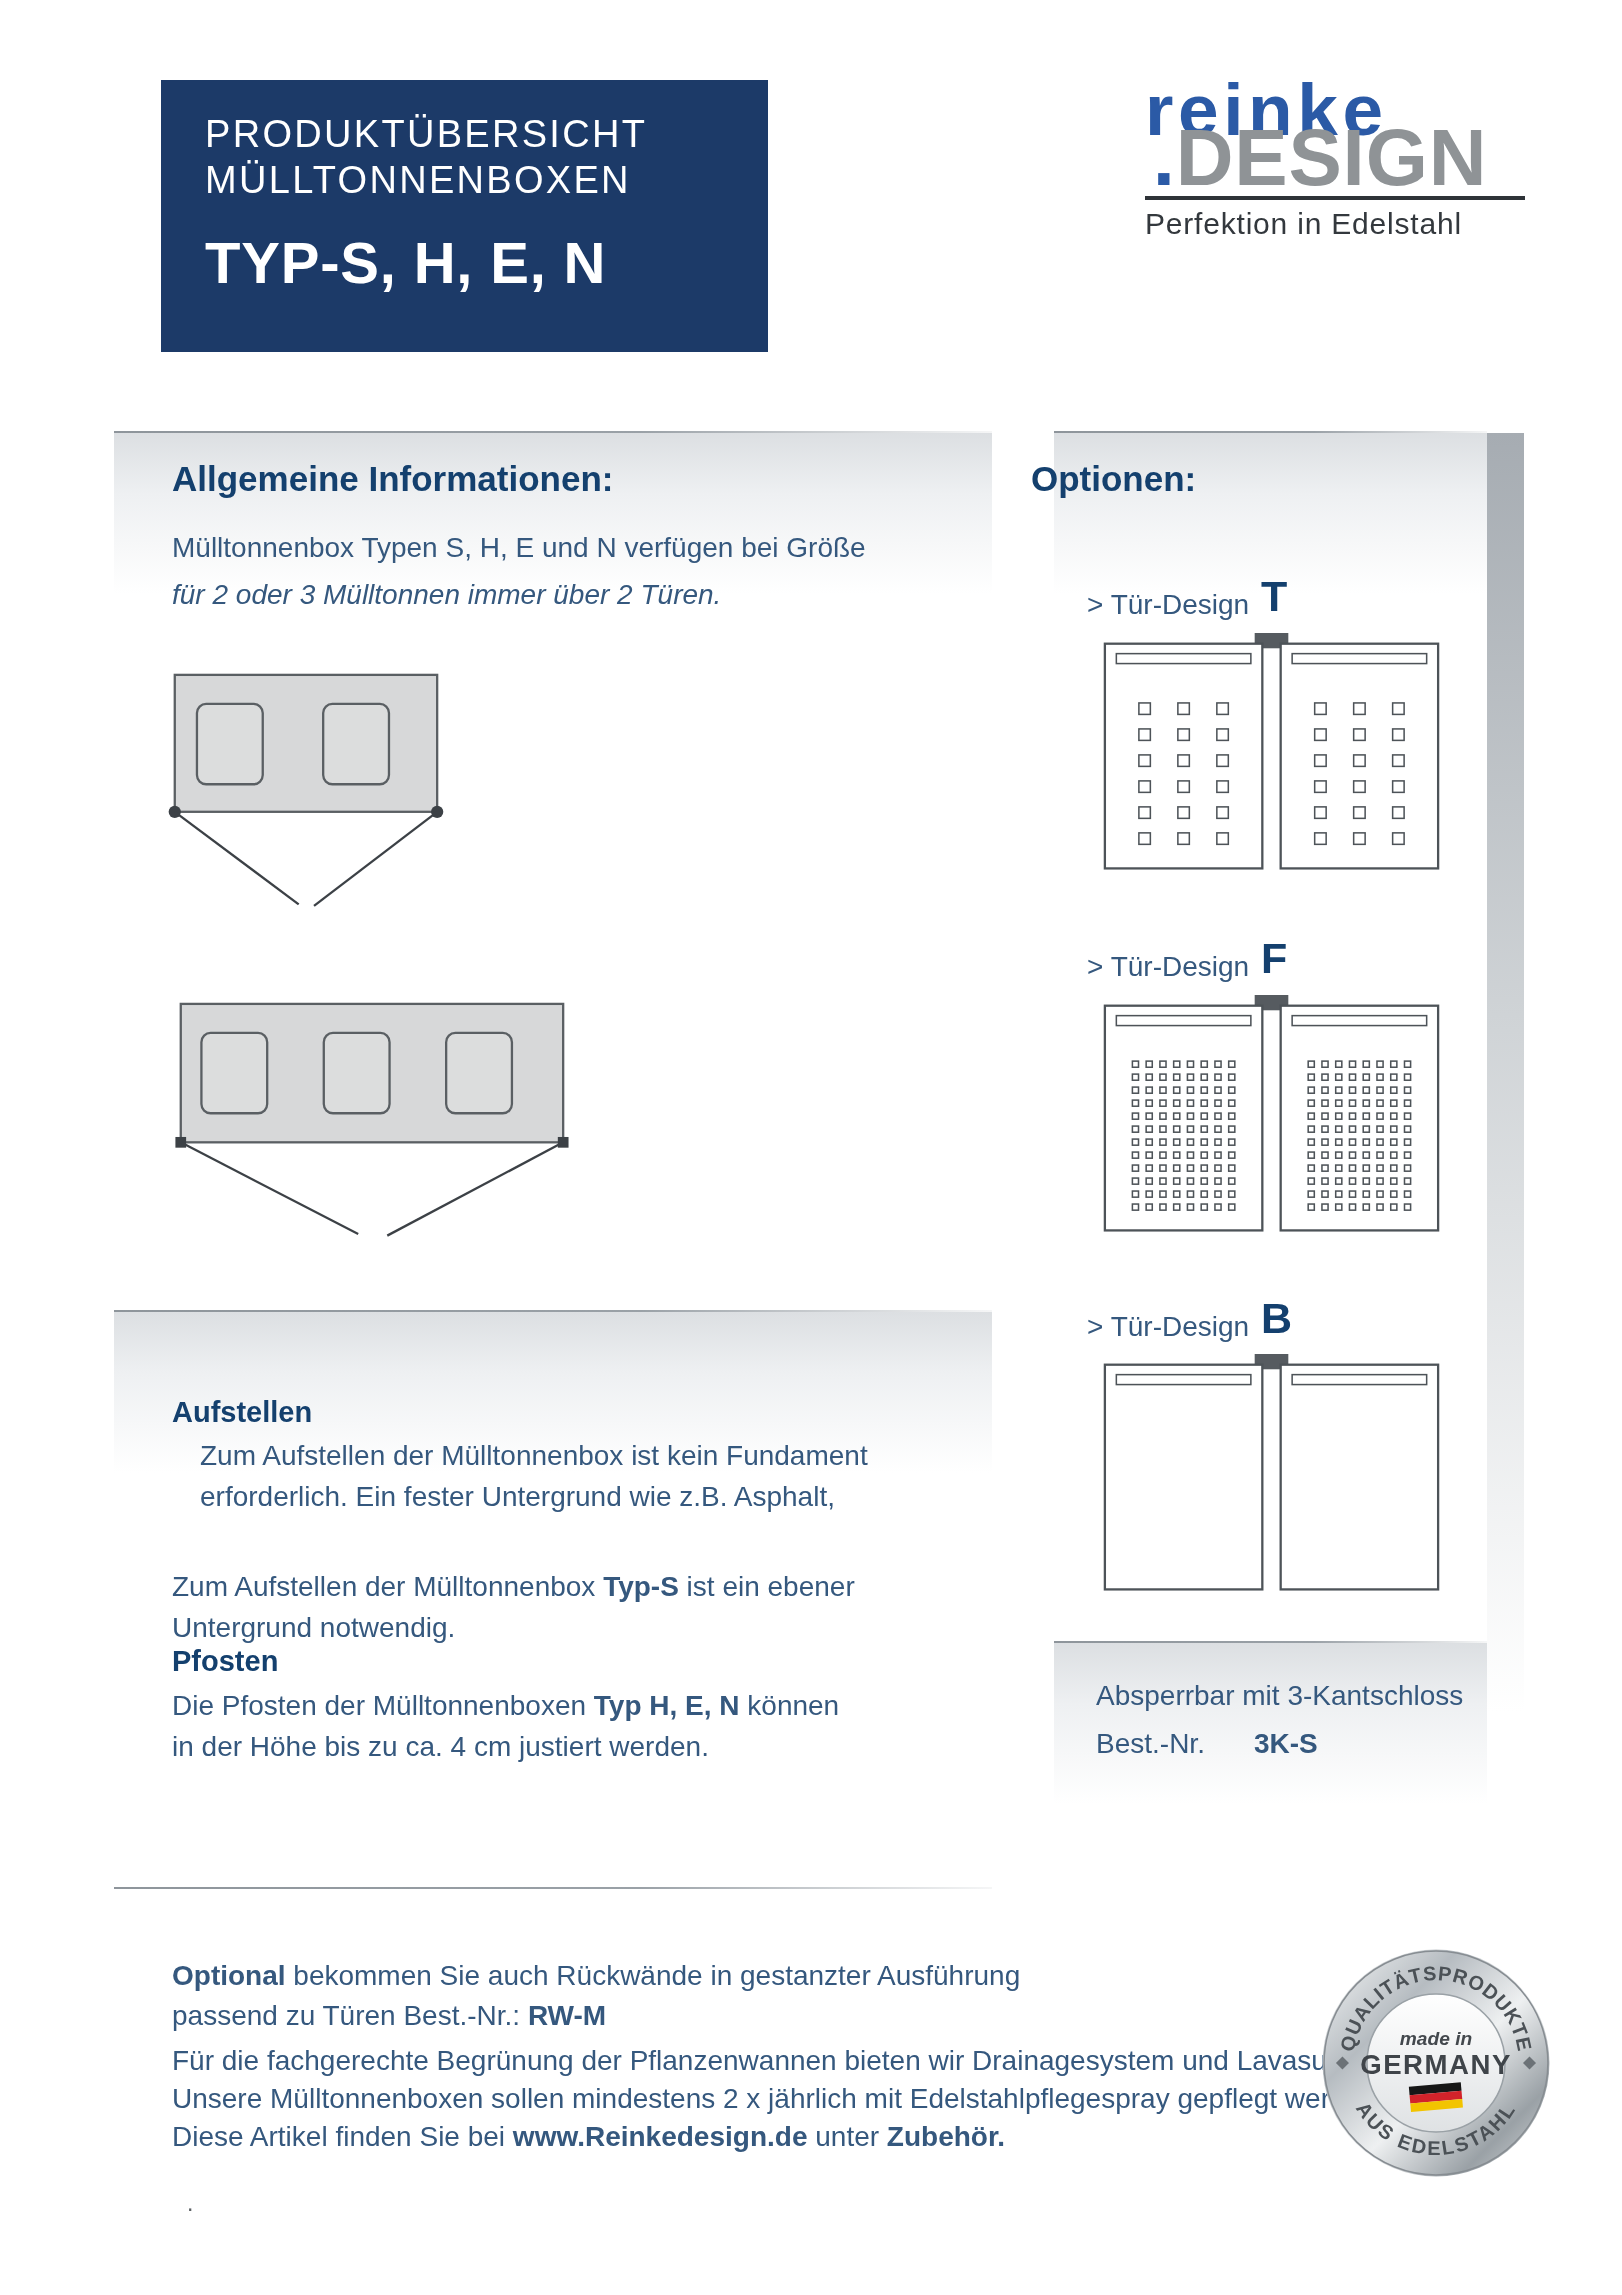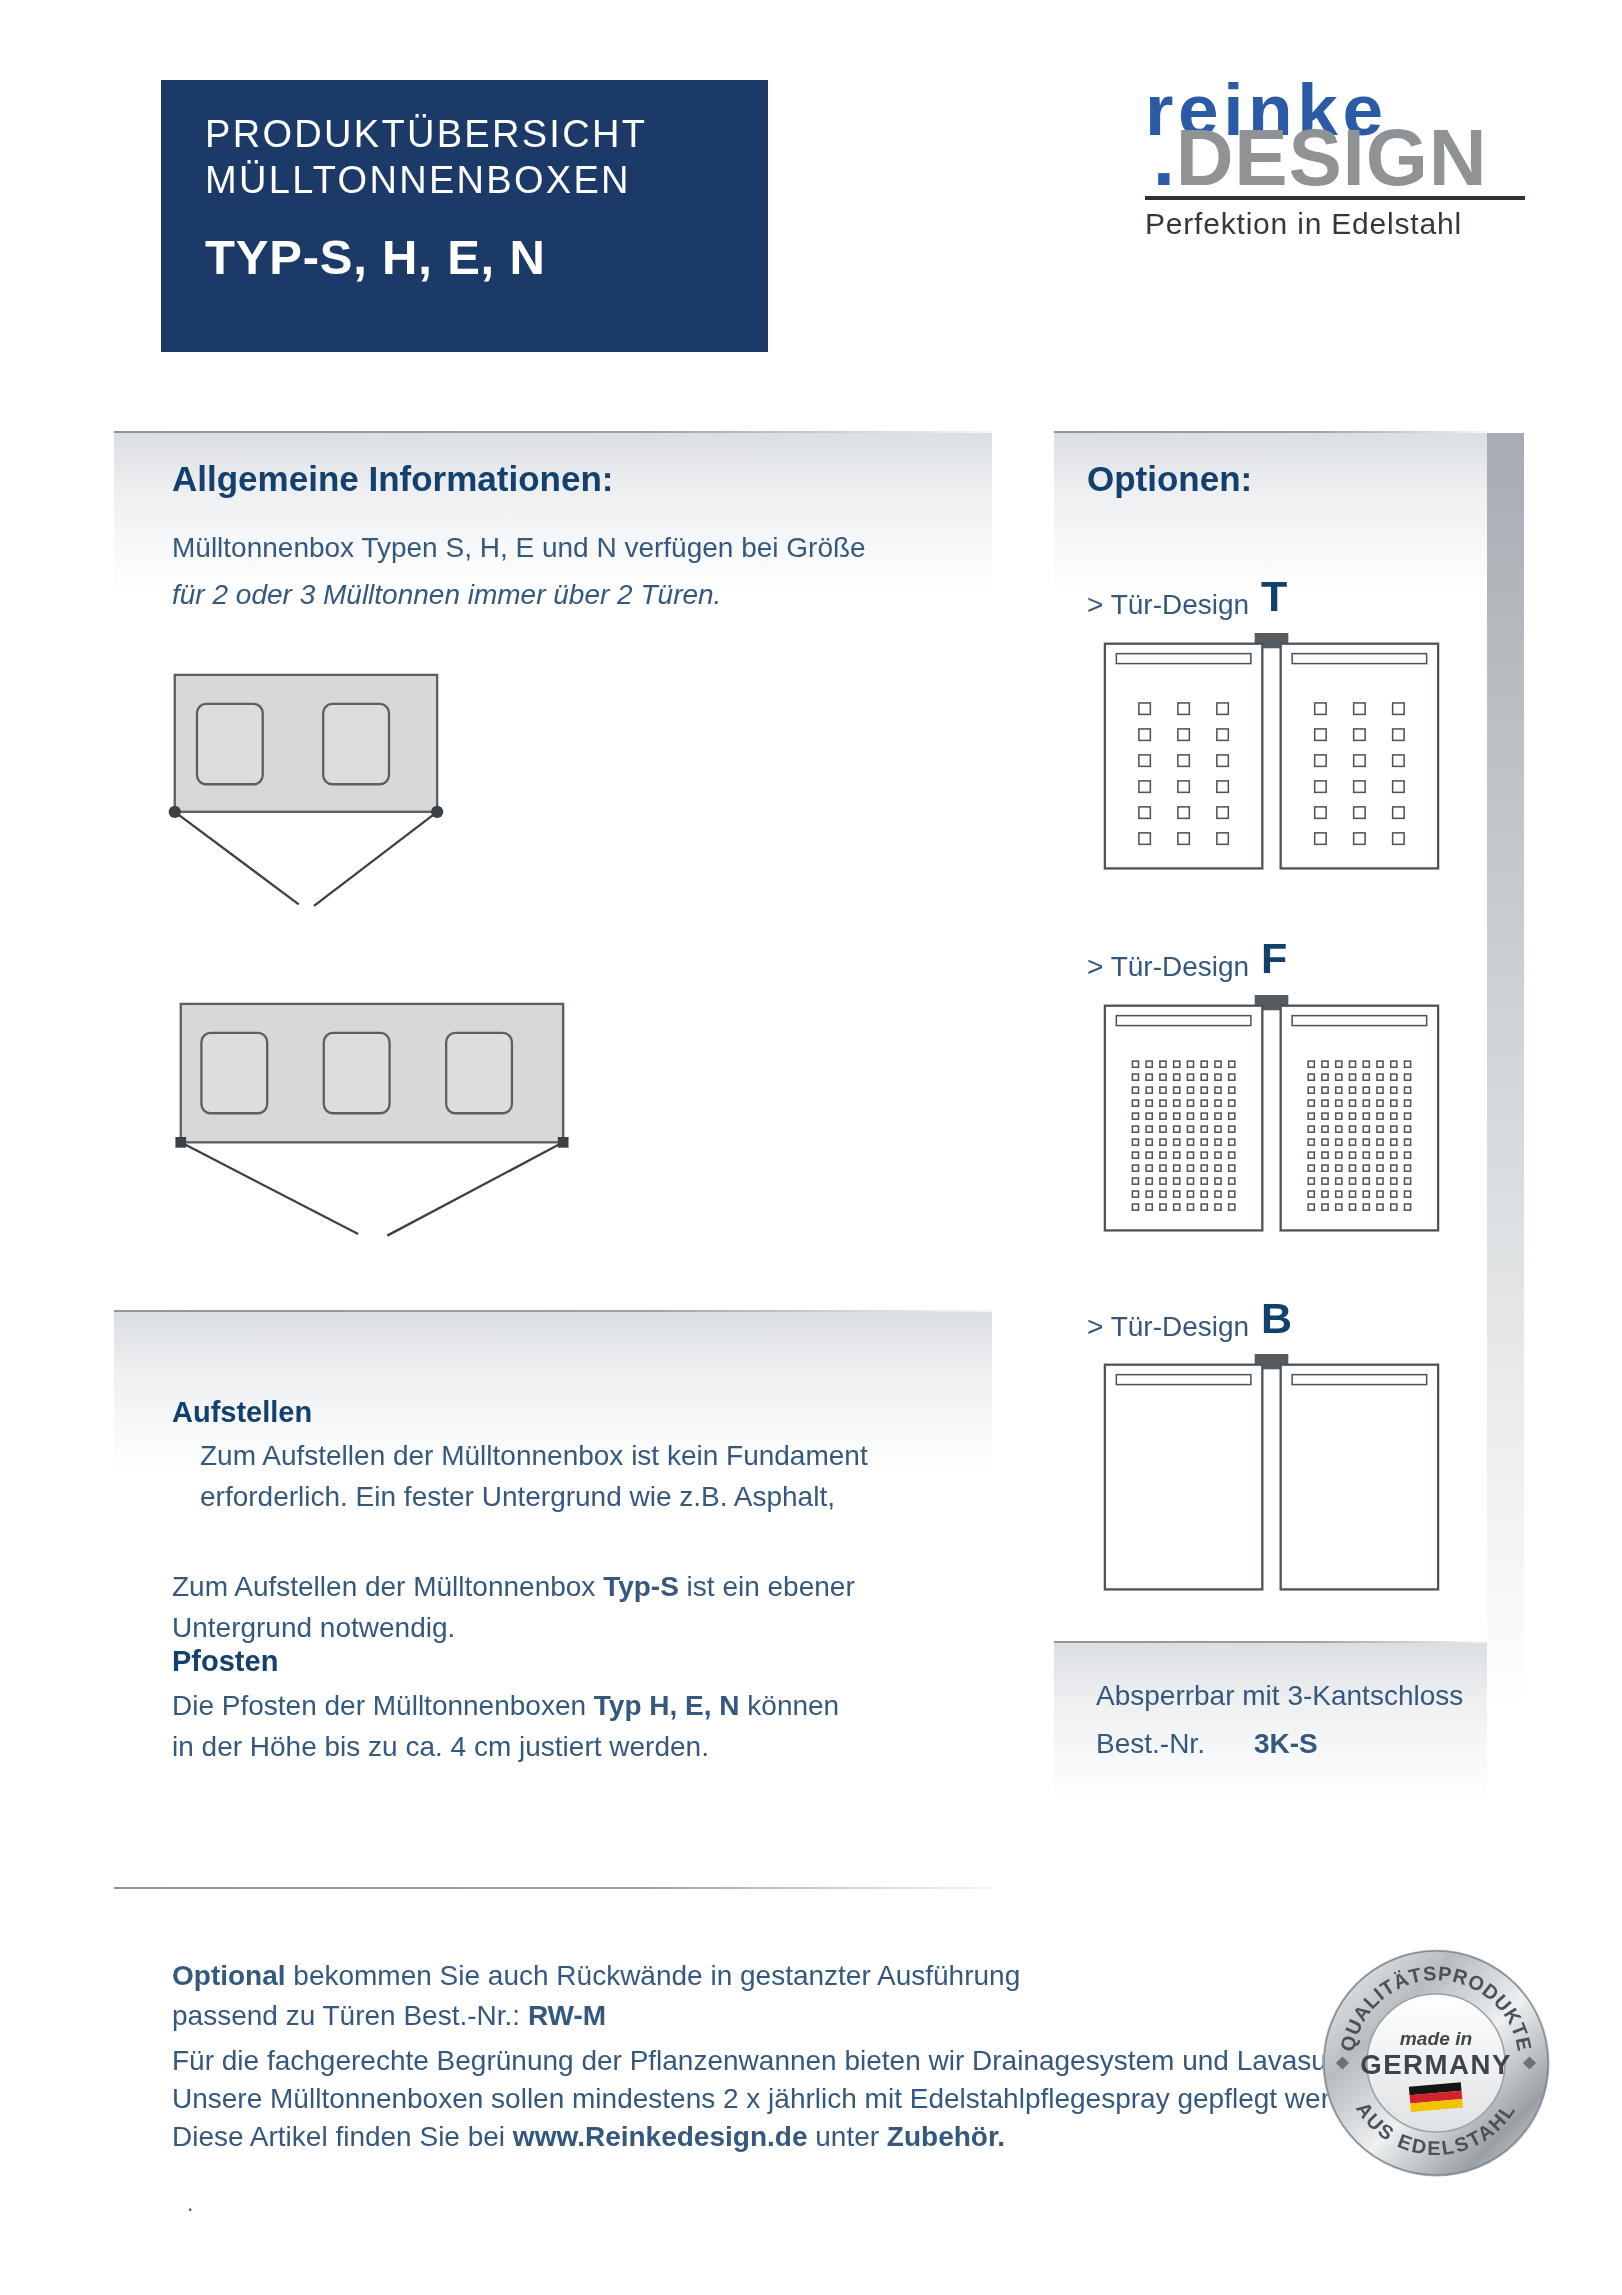--- a/index.html
+++ b/index.html
@@ -10,21 +10,21 @@
     overflow:hidden;
   }
   .abs { position:absolute; }
 
   
   .header-box {
     left:161px; top:80px; width:607px; height:272px;
     background:#1c3a68; color:#ffffff; padding:31px 0 0 44px;
   }
   .eyebrow { font-size:38px; line-height:46px; font-weight:500; letter-spacing:2.3px; }
-  .header-title { margin-top:26px; font-size:49px; font-weight:800; letter-spacing:0.8px; }
+  .header-title { margin-top:26px; font-size:58px; font-weight:800; letter-spacing:0.8px; }
 
   
   .logo { left:1145px; top:75px; width:380px; }
   .logo-name { font-size:73px; line-height:69px; font-weight:800; color:#2b5aa6; letter-spacing:4.6px; }
   .logo-suffix { font-size:80px; line-height:75px; font-weight:800; color:#8f9396; margin:-24.5px 0 0 7.7px; letter-spacing:0.8px; }
   .logo-dot { color:#2b5aa6; }
   .logo-rule { height:3.8px; background:#2e3338; margin-top:1.5px; }
   .logo-tagline { font-size:30px; color:#33383d; margin-top:7.7px; text-align:left; letter-spacing:0.8px; }
 
   
@@ -54,21 +54,21 @@
   .intro-1 { left:172px; top:532px; }
   .intro-2 { left:172px; top:579px;font-style:italic; }
   .diag-1 { left:161px; top:670px; width:306px; height:253px; }
   .diag-2 { left:167px; top:999px; width:413px; height:253px; }
   .h-aufstellen { left:172px; top:1396px; }
   .p-aufstellen-1 { left:172px; top:1435px;margin-left:28px; }
   .p-aufstellen-2 { left:172px; top:1566px; }
   .h-pfosten { left:172px; top:1645px; }
   .p-pfosten { left:172px; top:1685px; }
 
-  .h-optionen { left:1087px; top:459px; }
+  .h-optionen { left:1031px; top:459px; }
   .design-label { font-size:28px; color:#35587e; }
   .design-letter { font-size:43px; font-weight:700; color:#14406e; }
   .label-t { left:1087px; top:589px; } .letter-t { left:1261px; top:572px; } .door-t { left:1100px; top:633px; }
   .label-f { left:1087px; top:951px; } .letter-f { left:1261px; top:934px; } .door-f { left:1100px; top:995px; }
   .label-b { left:1087px; top:1311px; } .letter-b { left:1261px; top:1294px; } .door-b { left:1100px; top:1354px; }
   .door { width:343px; height:240px; }
 
   .lock-note { left:1096px; top:1680px; }
   .order-row { left:1096px; top:1728px; }
   .order-value { font-weight:700; margin-left:49px; }

